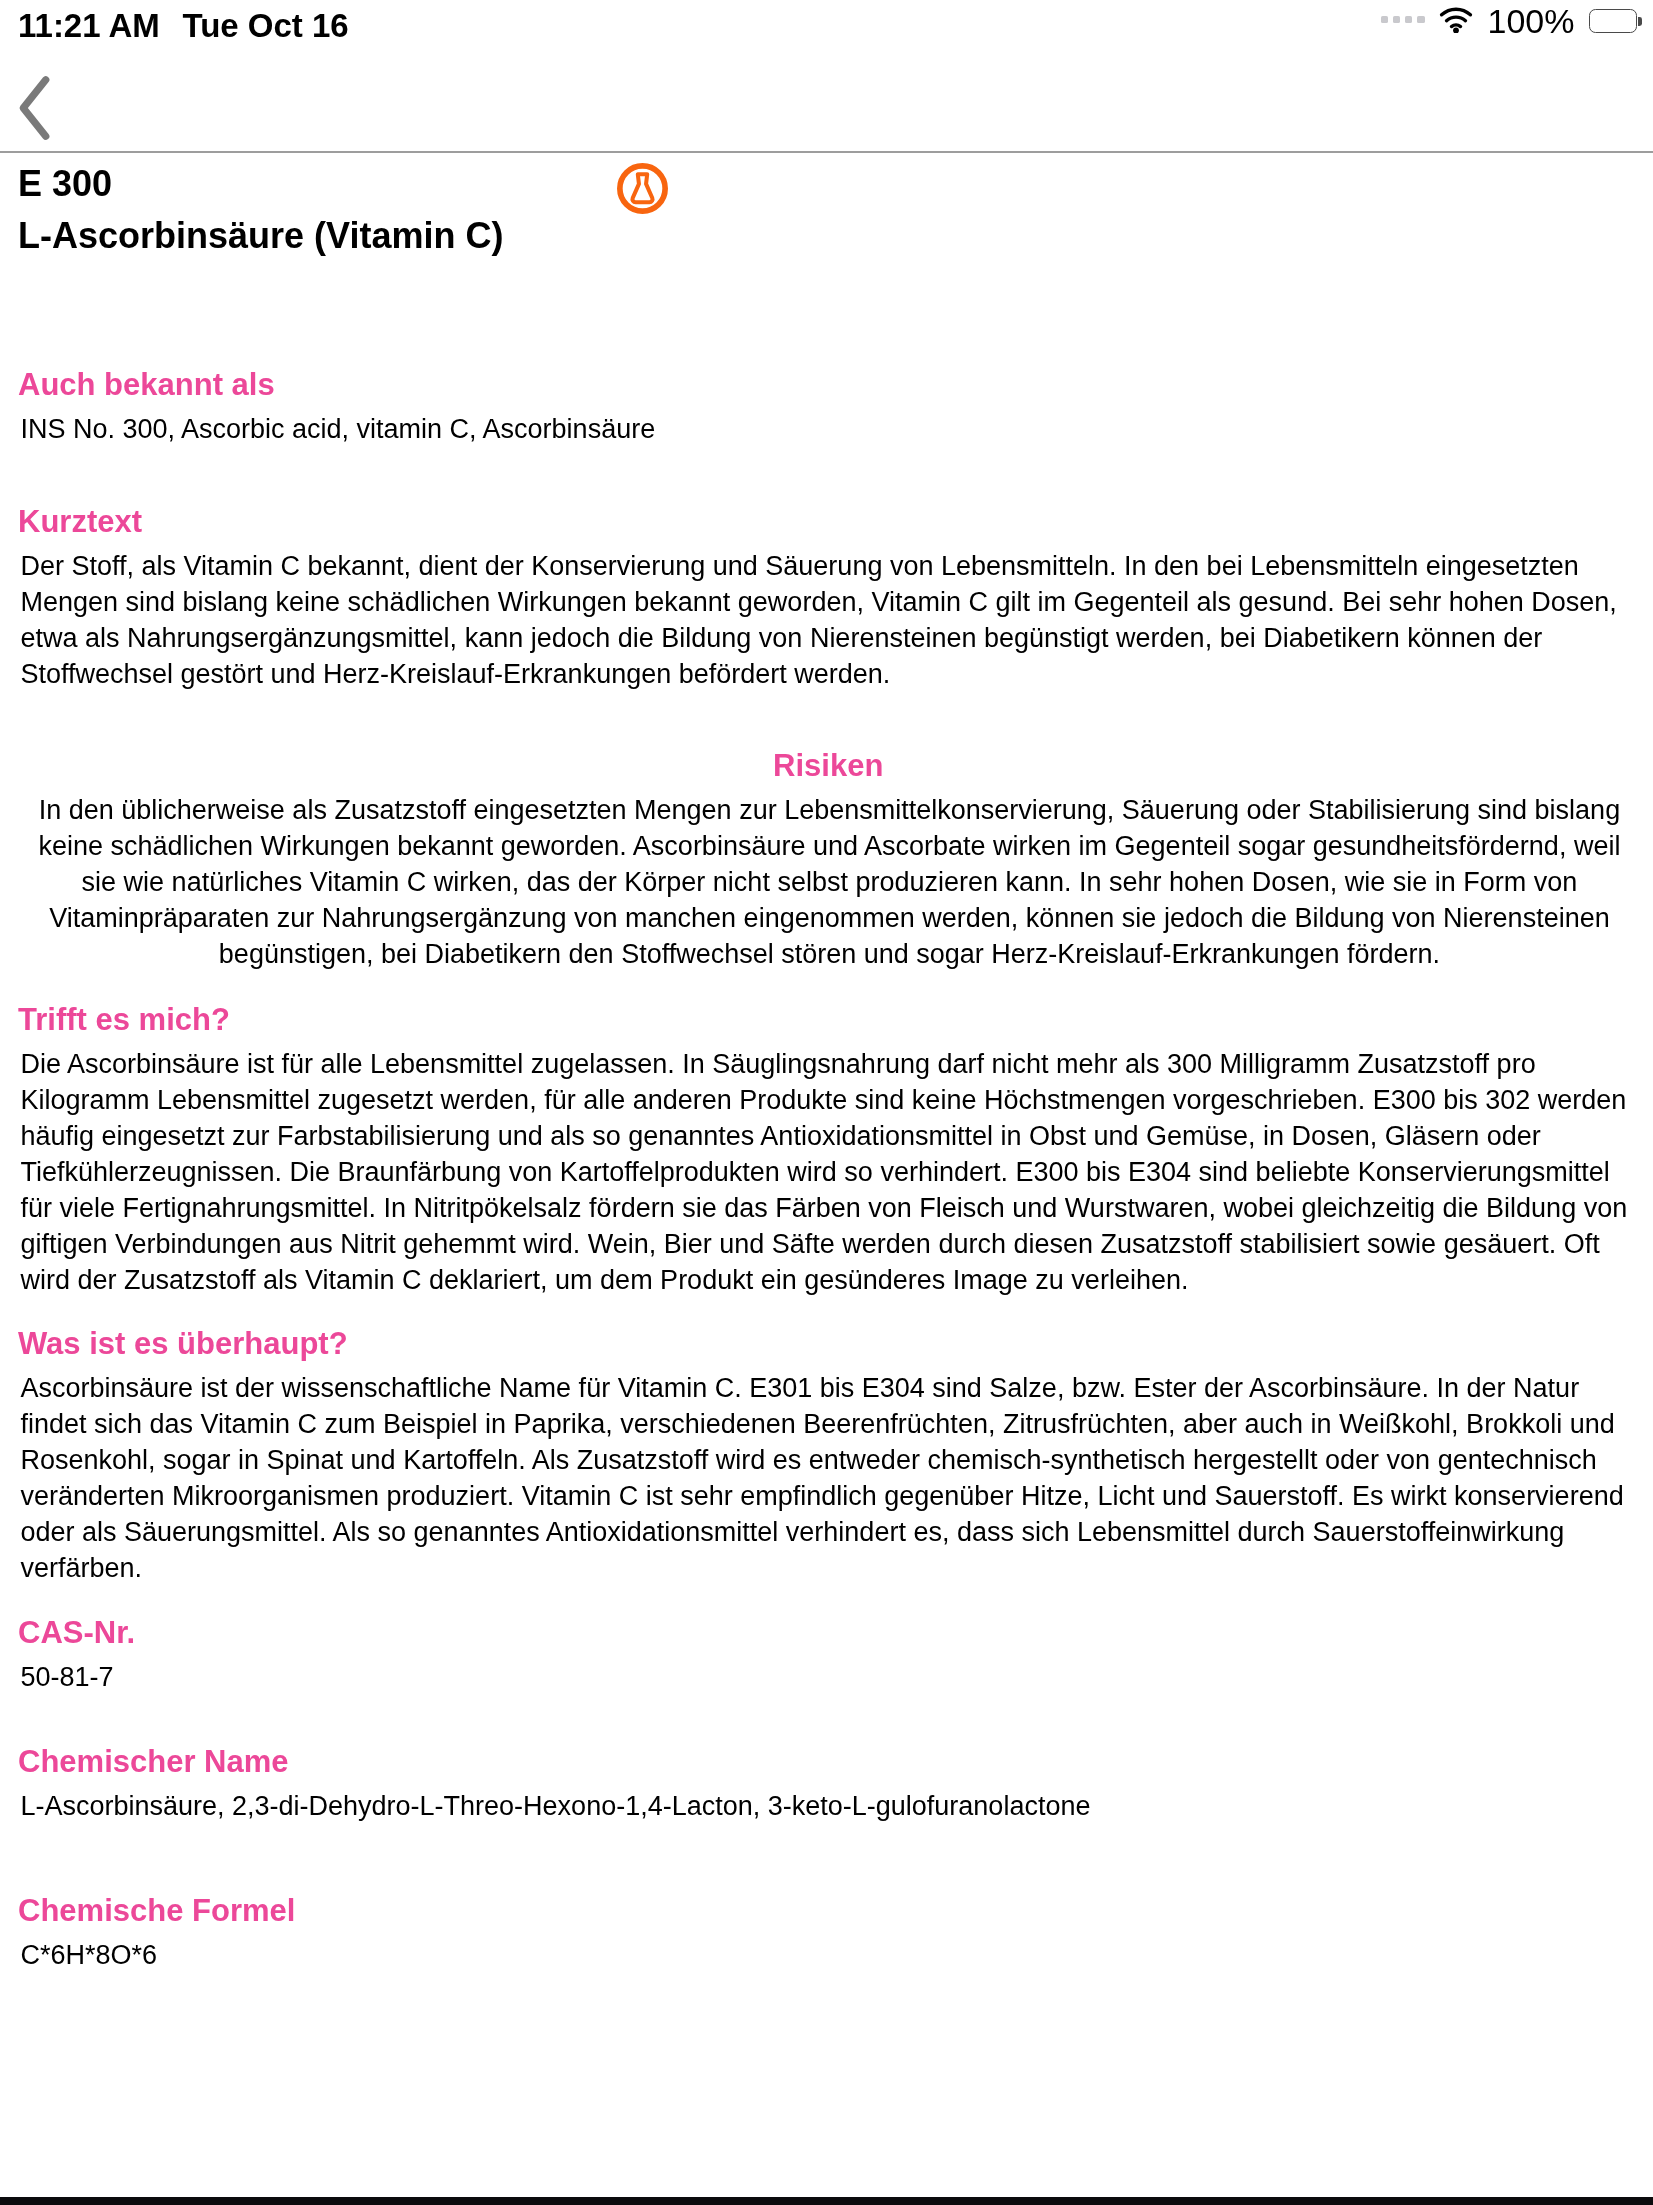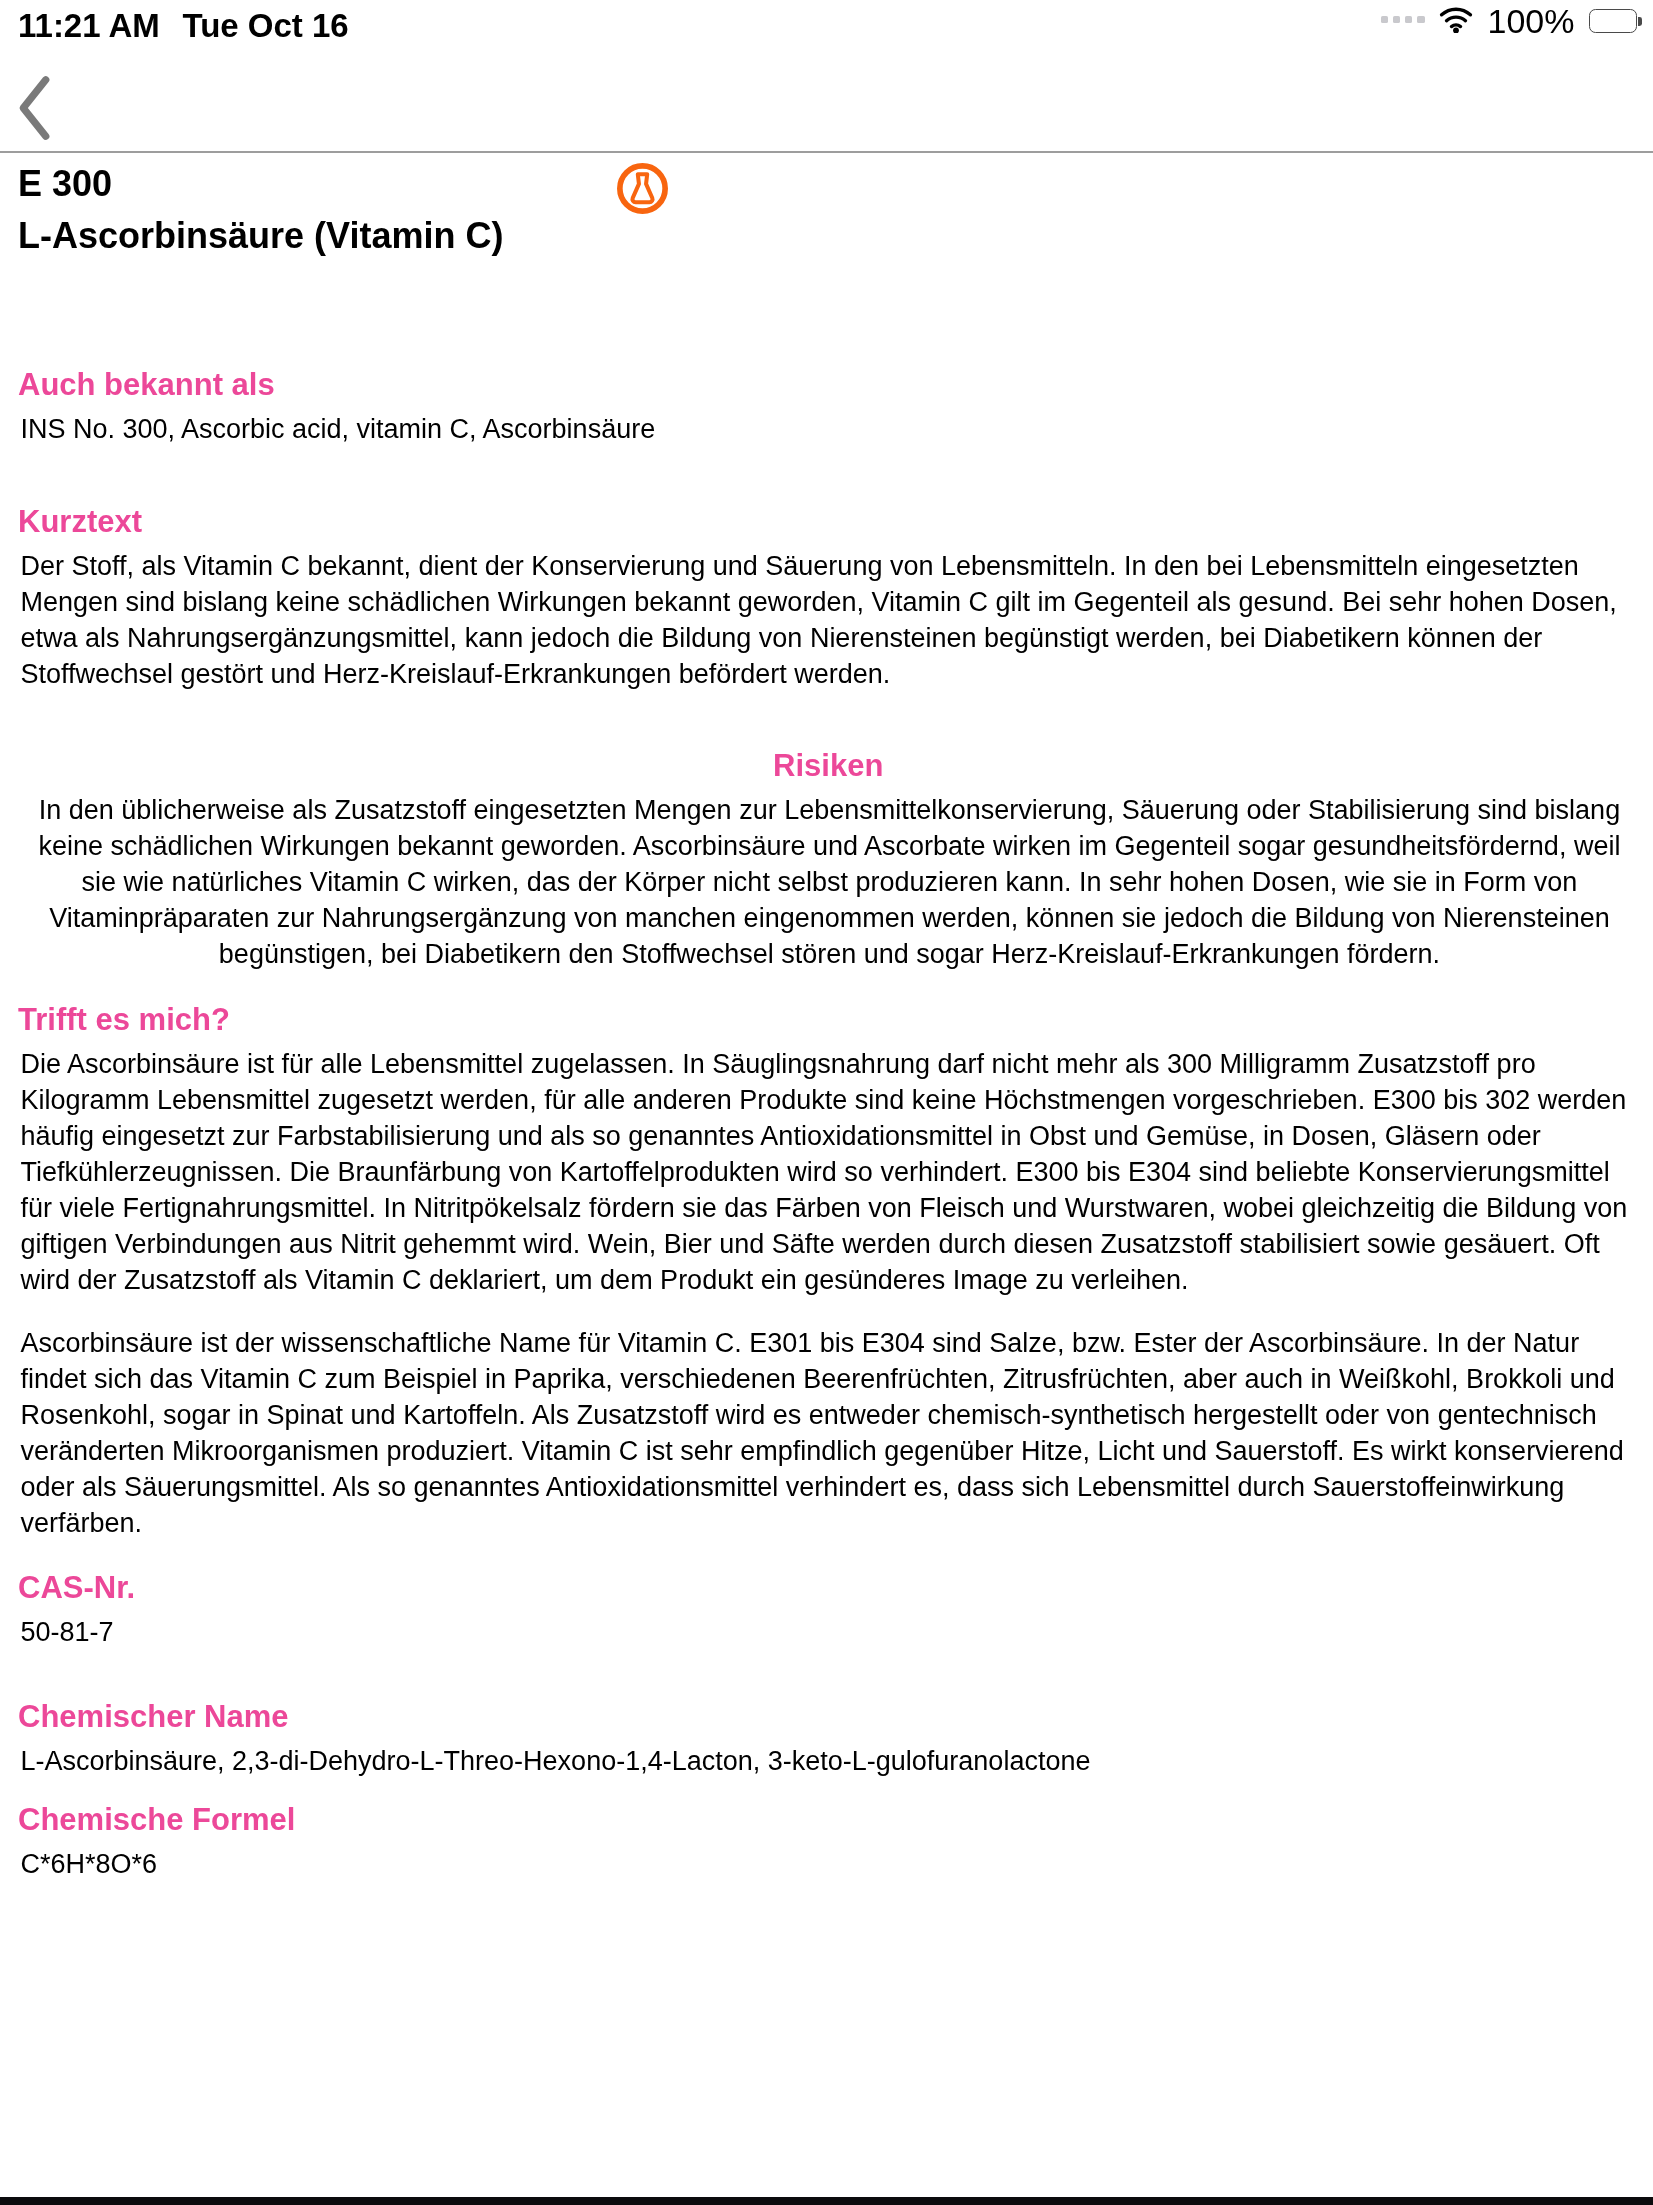--- a/index.html
+++ b/index.html
@@ -58,21 +58,21 @@
     margin-top:8px;margin-left:2.4px;
     font-size:27px;line-height:36px;color:#000;
   }
   .m-auch{margin-top:103px;}
   .m-kurz{margin-top:56px;}
   .m-risiken{margin-top:55px;text-align:center;}
   .m-trifft{margin-top:29px;}
   .m-was{margin-top:27px;}
   .m-cas{margin-top:28px;}
   .m-name{margin-top:48px;}
-  .m-formel{margin-top:22px;}
+  .m-formel{margin-top:68px;}
   
   .bottom-bar{
     position:absolute;left:0;bottom:0;width:1653px;height:8px;background:#0b0b0d;
   }
 </style>
 </head>
 <body>
 
 <div class="status-bar">
   <div class="status-left">
@@ -140,20 +140,21 @@
     <div class="section-heading">Risiken</div>
     <div class="section-body">In den üblicherweise als Zusatzstoff eingesetzten Mengen zur Lebensmittelkonservierung, Säuerung oder Stabilisierung sind bislang keine schädlichen Wirkungen bekannt geworden. Ascorbinsäure und Ascorbate wirken im Gegenteil sogar gesundheitsfördernd, weil sie wie natürliches Vitamin C wirken, das der Körper nicht selbst produzieren kann. In sehr hohen Dosen, wie sie in Form von Vitaminpräparaten zur Nahrungsergänzung von manchen eingenommen werden, können sie jedoch die Bildung von Nierensteinen begünstigen, bei Diabetikern den Stoffwechsel stören und sogar Herz-Kreislauf-Erkrankungen fördern.</div>
   </div>
 
   <div class="section m-trifft">
     <div class="section-heading">Trifft es mich?</div>
     <div class="section-body">Die Ascorbinsäure ist für alle Lebensmittel zugelassen. In Säuglingsnahrung darf nicht mehr als 300 Milligramm Zusatzstoff pro Kilogramm Lebensmittel zugesetzt werden, für alle anderen Produkte sind keine Höchstmengen vorgeschrieben. E300 bis 302 werden häufig eingesetzt zur Farbstabilisierung und als so genanntes Antioxidationsmittel in Obst und Gemüse, in Dosen, Gläsern oder Tiefkühlerzeugnissen. Die Braunfärbung von Kartoffelprodukten wird so verhindert. E300 bis E304 sind beliebte Konservierungsmittel für viele Fertignahrungsmittel. In Nitritpökelsalz fördern sie das Färben von Fleisch und Wurstwaren, wobei gleichzeitig die Bildung von giftigen Verbindungen aus Nitrit gehemmt wird. Wein, Bier und Säfte werden durch diesen Zusatzstoff stabilisiert sowie gesäuert. Oft wird der Zusatzstoff als Vitamin C deklariert, um dem Produkt ein gesünderes Image zu verleihen.</div>
   </div>
 
   <div class="section m-was">
+    <div class="section-heading">Was ist es überhaupt?</div>
     <div class="section-body">Ascorbinsäure ist der wissenschaftliche Name für Vitamin C. E301 bis E304 sind Salze, bzw. Ester der Ascorbinsäure. In der Natur findet sich das Vitamin C zum Beispiel in Paprika, verschiedenen Beerenfrüchten, Zitrusfrüchten, aber auch in Weißkohl, Brokkoli und Rosenkohl, sogar in Spinat und Kartoffeln. Als Zusatzstoff wird es entweder chemisch-synthetisch hergestellt oder von gentechnisch veränderten Mikroorganismen produziert. Vitamin C ist sehr empfindlich gegenüber Hitze, Licht und Sauerstoff. Es wirkt konservierend oder als Säuerungsmittel. Als so genanntes Antioxidationsmittel verhindert es, dass sich Lebensmittel durch Sauerstoffeinwirkung verfärben.</div>
   </div>
 
   <div class="section m-cas">
     <div class="section-heading">CAS-Nr.</div>
     <div class="section-body">50-81-7</div>
   </div>
 
   <div class="section m-name">
     <div class="section-heading">Chemischer Name</div>

